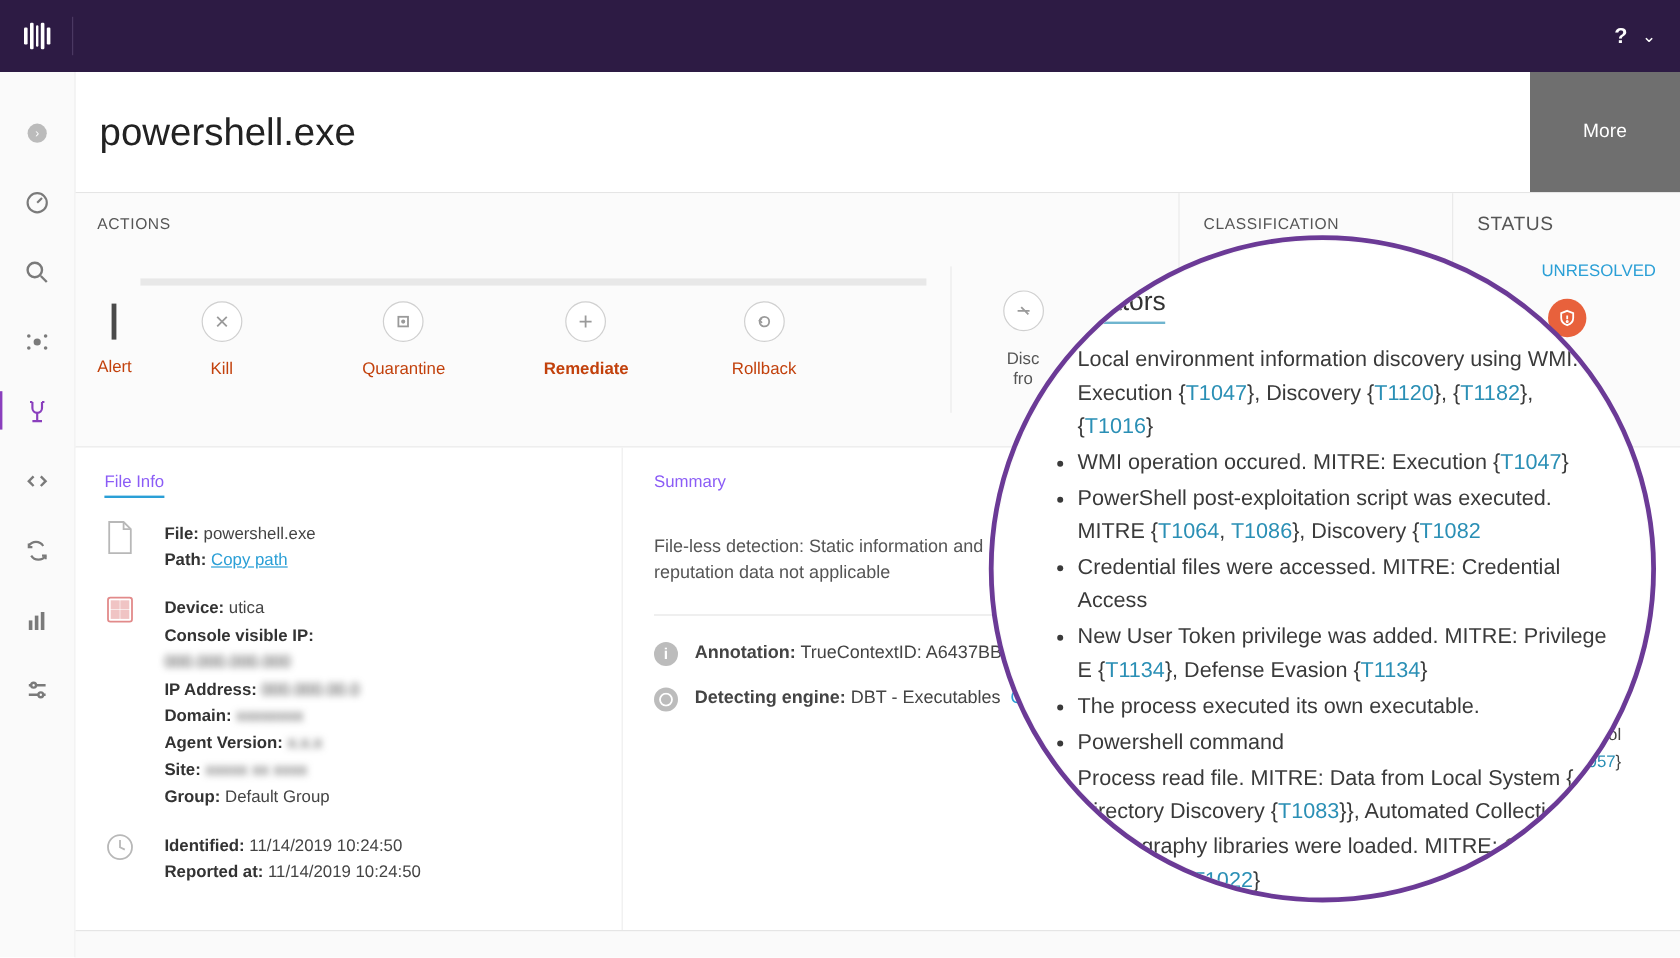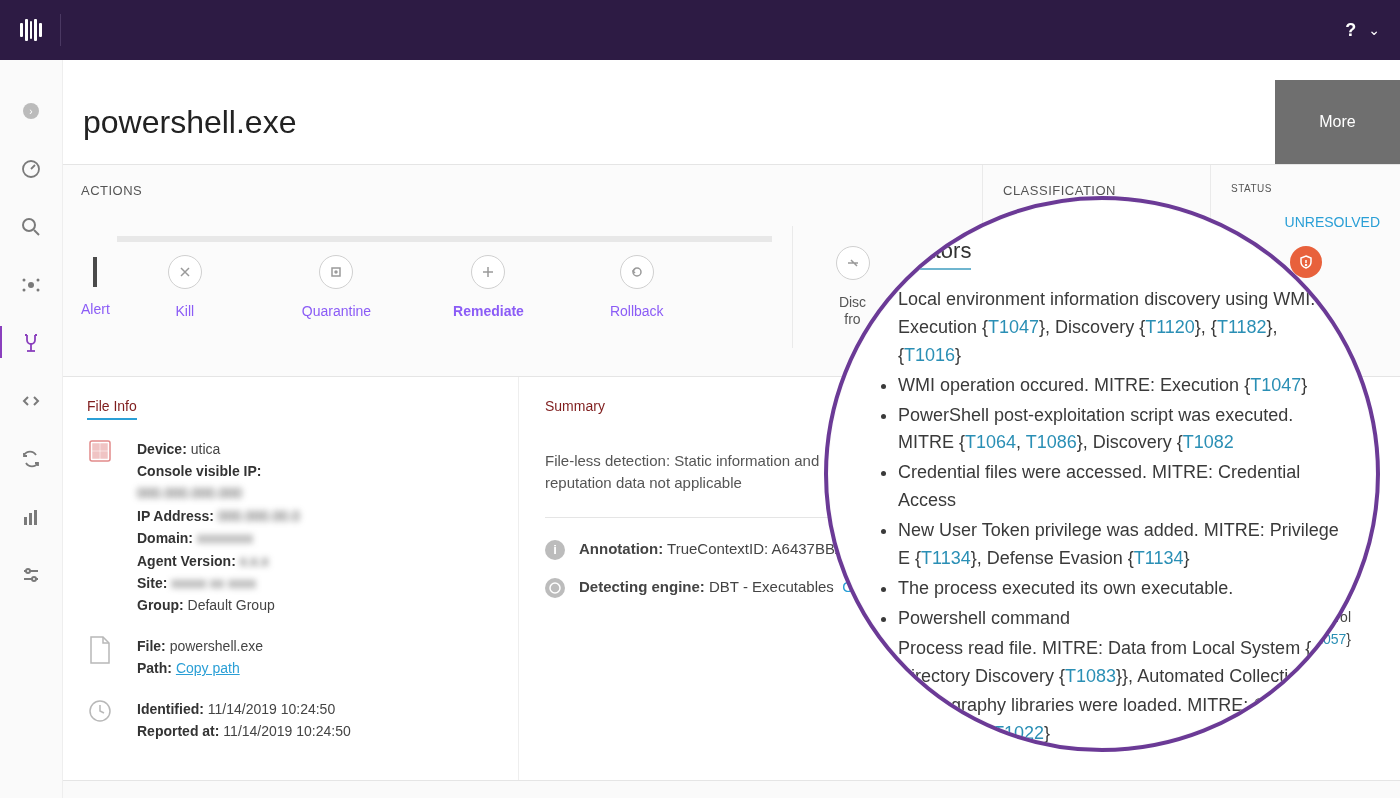--- a/index.html
+++ b/index.html
@@ -10,50 +10,50 @@
 .topbar-logo span:nth-child(1){height:14px}.topbar-logo span:nth-child(2){height:22px}.topbar-logo span:nth-child(3){height:18px}.topbar-logo span:nth-child(4){height:22px}.topbar-logo span:nth-child(5){height:14px}
 .topbar-div { width:1px; height:32px; background:#4a3862; margin:0 18px; }
 .topbar-right { margin-left:auto; display:flex; align-items:center; gap:12px; color:#fff; }
 .topbar-help { font-size:18px; font-weight:bold; }
 .topbar-chev { font-size:14px; }
 .app { display:flex; height:738px; }
 .sidebar { width:63px; background:#fafafa; border-right:1px solid #eee; display:flex; flex-direction:column; align-items:center; padding-top:40px; gap:36px; }
 .sidebar-item { width:22px; height:22px; display:flex; align-items:center; justify-content:center; color:#7a7a7a; }
 .sidebar-item.active { color:#8a3fbd; }
 .sidebar-circle { width:16px; height:16px; border-radius:50%; background:#bbb; display:flex; align-items:center; justify-content:center; color:#fff; font-size:10px; }
-.main { flex:1; display:flex; flex-direction:column;margin-top:20px; }
+.main { flex:1; display:flex; flex-direction:column; }
 .header { display:flex; align-items:center; border-bottom:1px solid #e5e5e5; }
 .header-title { flex:1; padding:22px 20px; font-size:32px; font-weight:300; color:#222; }
-.more-btn { background:#6f6f6f; color:#fff; width:125px; height:84px; display:flex; align-items:center; justify-content:center; font-size:16px; }
+.more-btn { background:#6f6f6f; color:#fff; width:125px; height:100px; display:flex; align-items:center; justify-content:center; font-size:16px; }
 .row1 { display:flex; border-bottom:1px solid #e5e5e5; background:#fbfbfb;gap:40px; }
 .actions { flex:1; padding:18px 30px 28px 18px; }
 .actions .lbl { font-size:13px; letter-spacing:0.5px; color:#555; }
 .actions .sub { font-size:14px; color:#555; margin-top:6px; }
 .action-track { display:flex; align-items:center; margin-top:28px; position:relative; }
 .track-line { position:absolute; left:36px; right:140px; top:10px; height:6px; background:#e8e8e8; }
 .act { display:flex; flex-direction:column; align-items:center; z-index:1; }
 .act .circ { width:34px; height:34px; border-radius:50%; border:1px solid #d0d0d0; background:#fff; display:flex; align-items:center; justify-content:center; color:#9a9a9a; font-size:16px; }
-.act .albl { margin-top:14px; font-size:14px; color:#8b5cf6; }
+.act .albl { margin-top:14px; font-size:14px; color:#c2410c; }
 .act.alert { margin-right:58px; }
 .act.alert .circ { width:4px; height:30px; border-radius:0; border:none; background:#4a4a4a; }
 .act.kill { margin-right:100px; }
 .act.quar { margin-right:82px;text-align:center; }
 .act.rem { margin-right:86px;font-weight:bold; }
 .act.roll { margin-right:60px; }
 .disc-col { width:120px; border-left:1px solid #eaeaea; display:flex; flex-direction:column; align-items:center; justify-content:center; padding:20px 0; }
 .disc-circ { width:34px; height:34px; border-radius:50%; border:1px solid #d0d0d0; background:#fff; display:flex; align-items:center; justify-content:center; color:#9a9a9a; font-size:16px; }
 .disc-lbl { font-size:14px; color:#555; margin-top:14px; text-align:center; line-height:1.2; }
 .class-col { width:188px; border-left:1px solid #eaeaea; padding:18px 20px; font-size:13px; letter-spacing:0.5px; color:#555; }
 .status-col { width:190px; border-left:1px solid #eaeaea; padding:18px 20px; }
-.status-col .lbl { font-size:10px; letter-spacing:0.5px; color:#555; }
+.status-col .lbl { font-size:16px; letter-spacing:0.5px; color:#555; }
 .status-col .val { color:#2a9fd6; font-size:14px; margin-top:20px; text-align:right; }
 .status-col .shield { width:32px; height:32px; border-radius:50%; background:#e8613c; margin:16px auto 0; display:flex; align-items:center; justify-content:center; color:#fff; }
 .row2 { display:flex; background:#fff; }
 .fileinfo { width:456px; padding:20px 24px; border-right:1px solid #eee; }
-.sec-title { font-size:14px; color:#7f1d1d; border-bottom:2px solid #2a9fd6; display:inline-block; padding-bottom:4px; margin-bottom:18px; }
+.sec-title { font-size:14px; color:#8b5cf6; border-bottom:2px solid #2a9fd6; display:inline-block; padding-bottom:4px; margin-bottom:18px; }
 .fi-row { display:flex; margin-bottom:18px; }
 .fi-ico { width:32px; height:32px; margin-right:18px; color:#b0b0b0; flex-shrink:0; }
 .fi-body { font-size:14px; color:#444; line-height:1.6; }
 .fi-body b { font-weight:600; color:#333; }
 .link { color:#2a9fd6; text-decoration:underline; cursor:pointer; }
 .blur { filter: blur(3px); }
 .summary { flex:1; padding:20px 26px; position:relative; }
 .sum-text { font-size:15px; color:#555; line-height:1.5; max-width:320px; }
 .sum-hr { border:none; border-top:1px solid #e5e5e5; margin:22px 0; max-width:320px; }
 .annot { display:flex; gap:14px; font-size:15px; color:#444; margin-bottom:18px; }
@@ -223,49 +223,49 @@
             </svg>
           </div>
       </div>
     </div>
 
     <div class="row2">
       <div class="fileinfo">
         <div class="sec-title">File Info</div>
         <div class="fi-row">
           <div class="fi-ico">
+              <svg width="26" height="30" viewBox="0 0 26 30" fill="none" stroke="#b8b8b8" stroke-width="1.5">
+                <path d="M4 2h12l6 6v20H4z"></path>
+                <path d="M16 2v6h6"></path>
+              </svg>
+            </div>
+          <div class="fi-body">
+            <div><b>File:</b> <span>powershell.exe</span></div>
+            <div><b>Path:</b> <span class="link">Copy path</span></div>
+          </div>
+        </div>
+        <div class="fi-row">
+          <div class="fi-ico">
               <svg width="26" height="26" viewBox="0 0 26 26" fill="none" stroke="#e28a8a" stroke-width="1.5">
                 <rect x="3" y="3" width="20" height="20" rx="2"></rect>
                 <rect x="6" y="6" width="6" height="6" fill="#e28a8a" opacity="0.5"></rect>
                 <rect x="14" y="6" width="6" height="6" fill="#e28a8a" opacity="0.5"></rect>
                 <rect x="6" y="14" width="6" height="6" fill="#e28a8a" opacity="0.5"></rect>
                 <rect x="14" y="14" width="6" height="6" fill="#e28a8a" opacity="0.5"></rect>
               </svg>
             </div>
           <div class="fi-body">
             <div><b>Device:</b> <span>utica</span></div>
             <div><b>Console visible IP:</b></div>
             <div class="blur">000.000.000.000</div>
             <div><b>IP Address:</b> <span class="blur">000.000.00.0</span></div>
             <div><b>Domain:</b> <span class="blur">xxxxxxxx</span></div>
             <div><b>Agent Version:</b> <span class="blur">x.x.x</span></div>
             <div><b>Site:</b> <span class="blur">xxxxx xx xxxx</span></div>
             <div><b>Group:</b> <span>Default Group</span></div>
-          </div>
-        </div>
-        <div class="fi-row">
-          <div class="fi-ico">
-              <svg width="26" height="30" viewBox="0 0 26 30" fill="none" stroke="#b8b8b8" stroke-width="1.5">
-                <path d="M4 2h12l6 6v20H4z"></path>
-                <path d="M16 2v6h6"></path>
-              </svg>
-            </div>
-          <div class="fi-body">
-            <div><b>File:</b> <span>powershell.exe</span></div>
-            <div><b>Path:</b> <span class="link">Copy path</span></div>
           </div>
         </div>
         <div class="fi-row">
           <div class="fi-ico">
               <svg width="26" height="26" viewBox="0 0 26 26" fill="none" stroke="#b8b8b8" stroke-width="1.5">
                 <circle cx="13" cy="13" r="10"></circle>
                 <path d="M13 7v6l4 2"></path>
               </svg>
             </div>
           <div class="fi-body">

